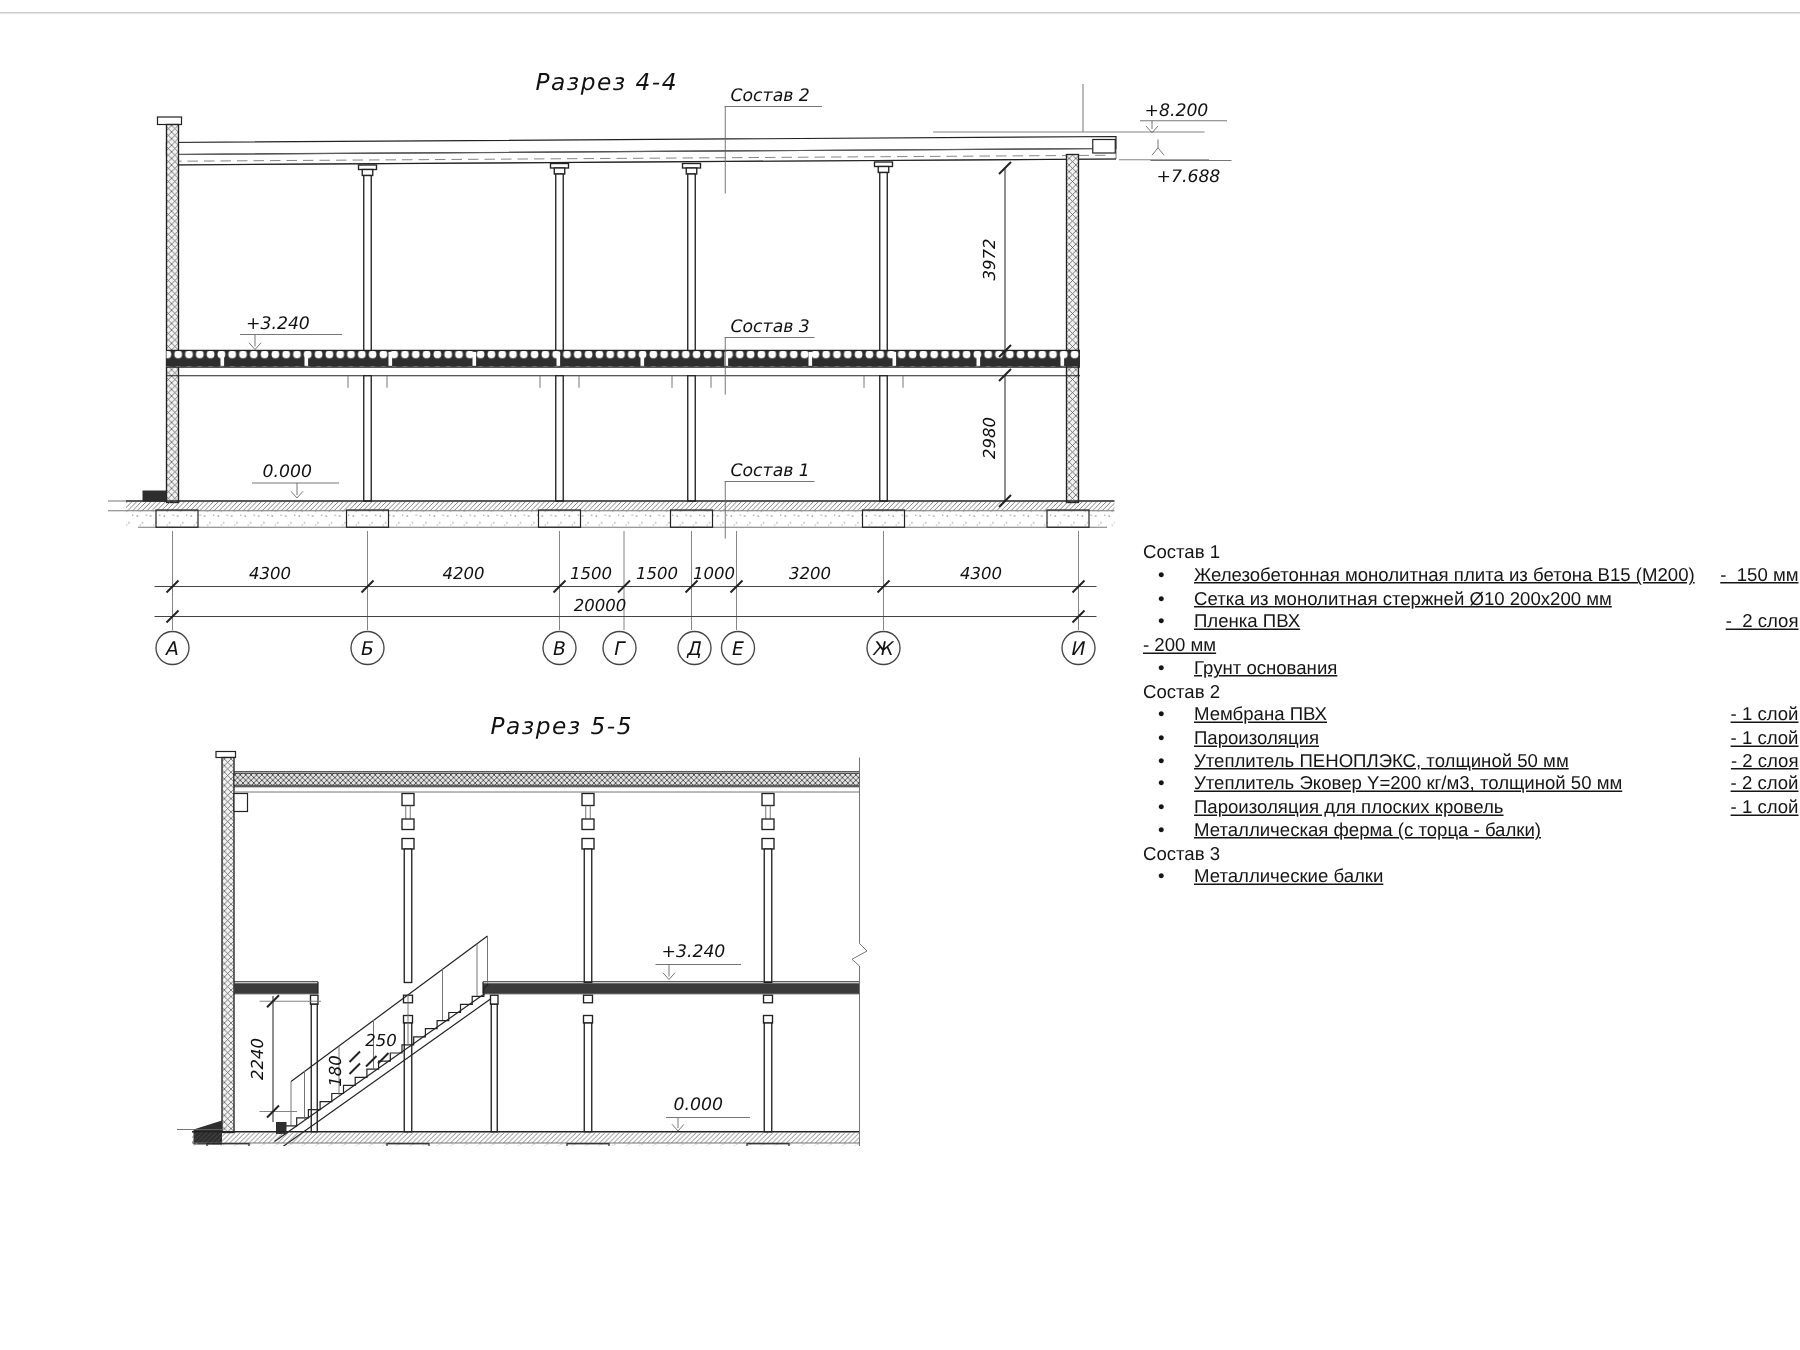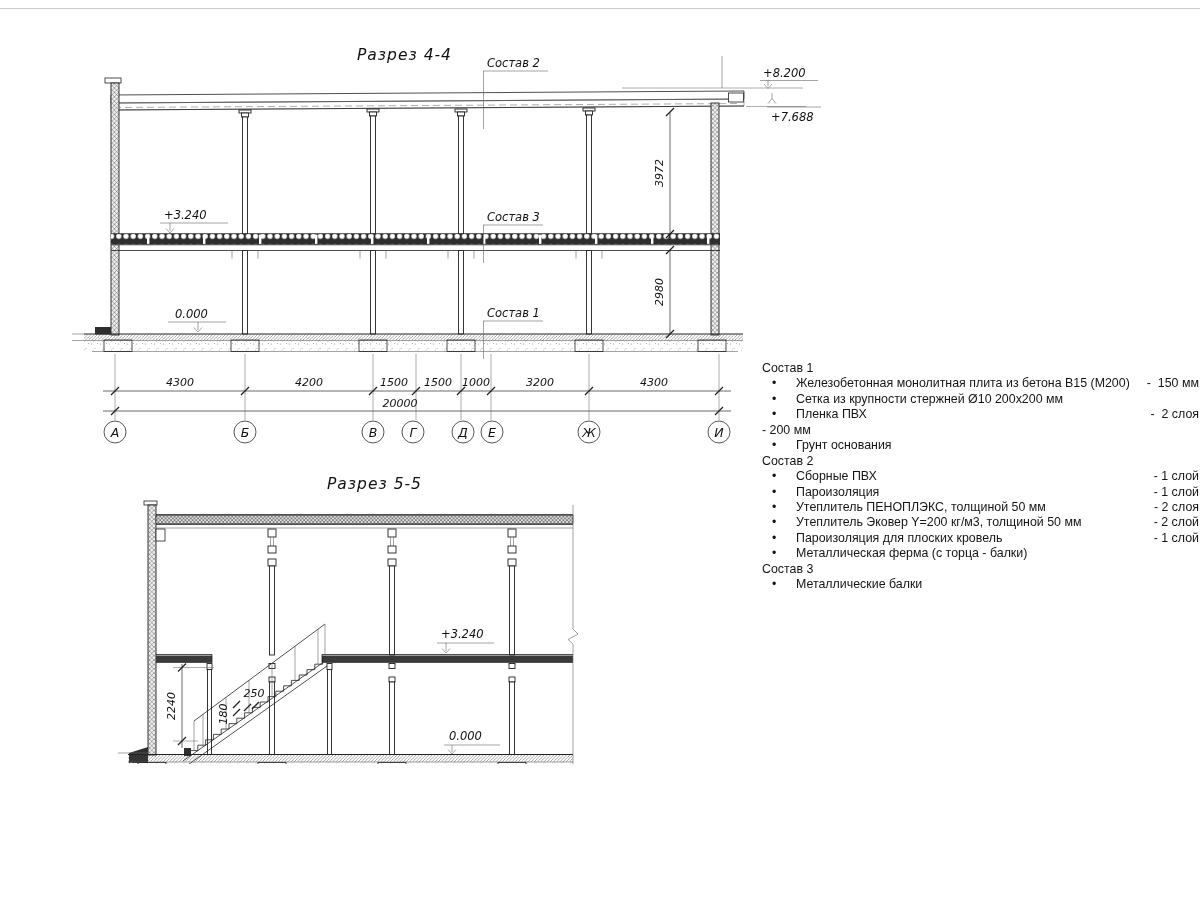--- a/index.html
+++ b/index.html
@@ -22,23 +22,23 @@
   .col{fill:#fff;stroke:#222;stroke-width:0.9;}
   .cadtxt{font:italic 11.5px "DejaVu Sans",sans-serif;fill:#111;}
   .cadsm{font:italic 11px "DejaVu Sans",sans-serif;fill:#111;}
   .cadtitle{font:italic 15.5px "DejaVu Sans",sans-serif;fill:#111;letter-spacing:1px;}
   .axtxt{font:italic 12.5px "DejaVu Sans",sans-serif;fill:#111;}
   
   .notes{position:absolute;left:762px;top:361px;width:437px;color:#151515;
          font-size:12.4px;line-height:15.45px;}
   .nt{height:15.45px;white-space:nowrap;}
   .nr{display:flex;height:15.45px;white-space:nowrap;}
-  .nr .nm{flex:1;padding-left:34px;position:relative;}
+  .nr .nm{flex:1;padding-left:34px;position:relative;text-decoration:underline;}
   .nr .nm::before{content:"\2022";position:absolute;left:10px;}
-  .nr .vl{text-align:center;white-space:pre;}
+  .nr .vl{text-align:center;white-space:pre;text-decoration:underline;}
 </style>
 </head>
 <body>
 
 <div class="canvas">
   <div class="pageline pl-top"></div>
   <div class="pageline pl-bot"></div>
 
   <svg width="1200" height="900" viewBox="0 0 1200 900">
     <defs>
@@ -413,37 +413,37 @@
     </g>
   </svg>
 
   <div class="notes">
     <div class="nt">Состав 1</div>
     <div class="nr">
         <span class="nm">Железобетонная монолитная плита из бетона В15 (М200)</span>
         <span class="vl">-  150 мм</span>
       </div>
     <div class="nr">
-        <span class="nm">Сетка из крупности стержней Ø10 200х200 мм</span>
+        <span class="nm">Сетка из монолитная стержней Ø10 200х200 мм</span>
         <span class="vl"></span>
       </div>
     <div class="nr">
         <span class="nm">Пленка ПВХ</span>
         <span class="vl">-  2 слоя</span>
       </div>
     <div class="nr">
         <span class="vl">- 200 мм</span>
       </div>
     <div class="nr">
         <span class="nm">Грунт основания</span>
         <span class="vl"></span>
       </div>
     <div class="nt">Состав 2</div>
     <div class="nr">
-        <span class="nm">Сборные ПВХ</span>
+        <span class="nm">Мембрана ПВХ</span>
         <span class="vl">- 1 слой</span>
       </div>
     <div class="nr">
         <span class="nm">Пароизоляция</span>
         <span class="vl">- 1 слой</span>
       </div>
     <div class="nr">
         <span class="nm">Утеплитель ПЕНОПЛЭКС, толщиной 50 мм</span>
         <span class="vl">- 2 слоя</span>
       </div>

